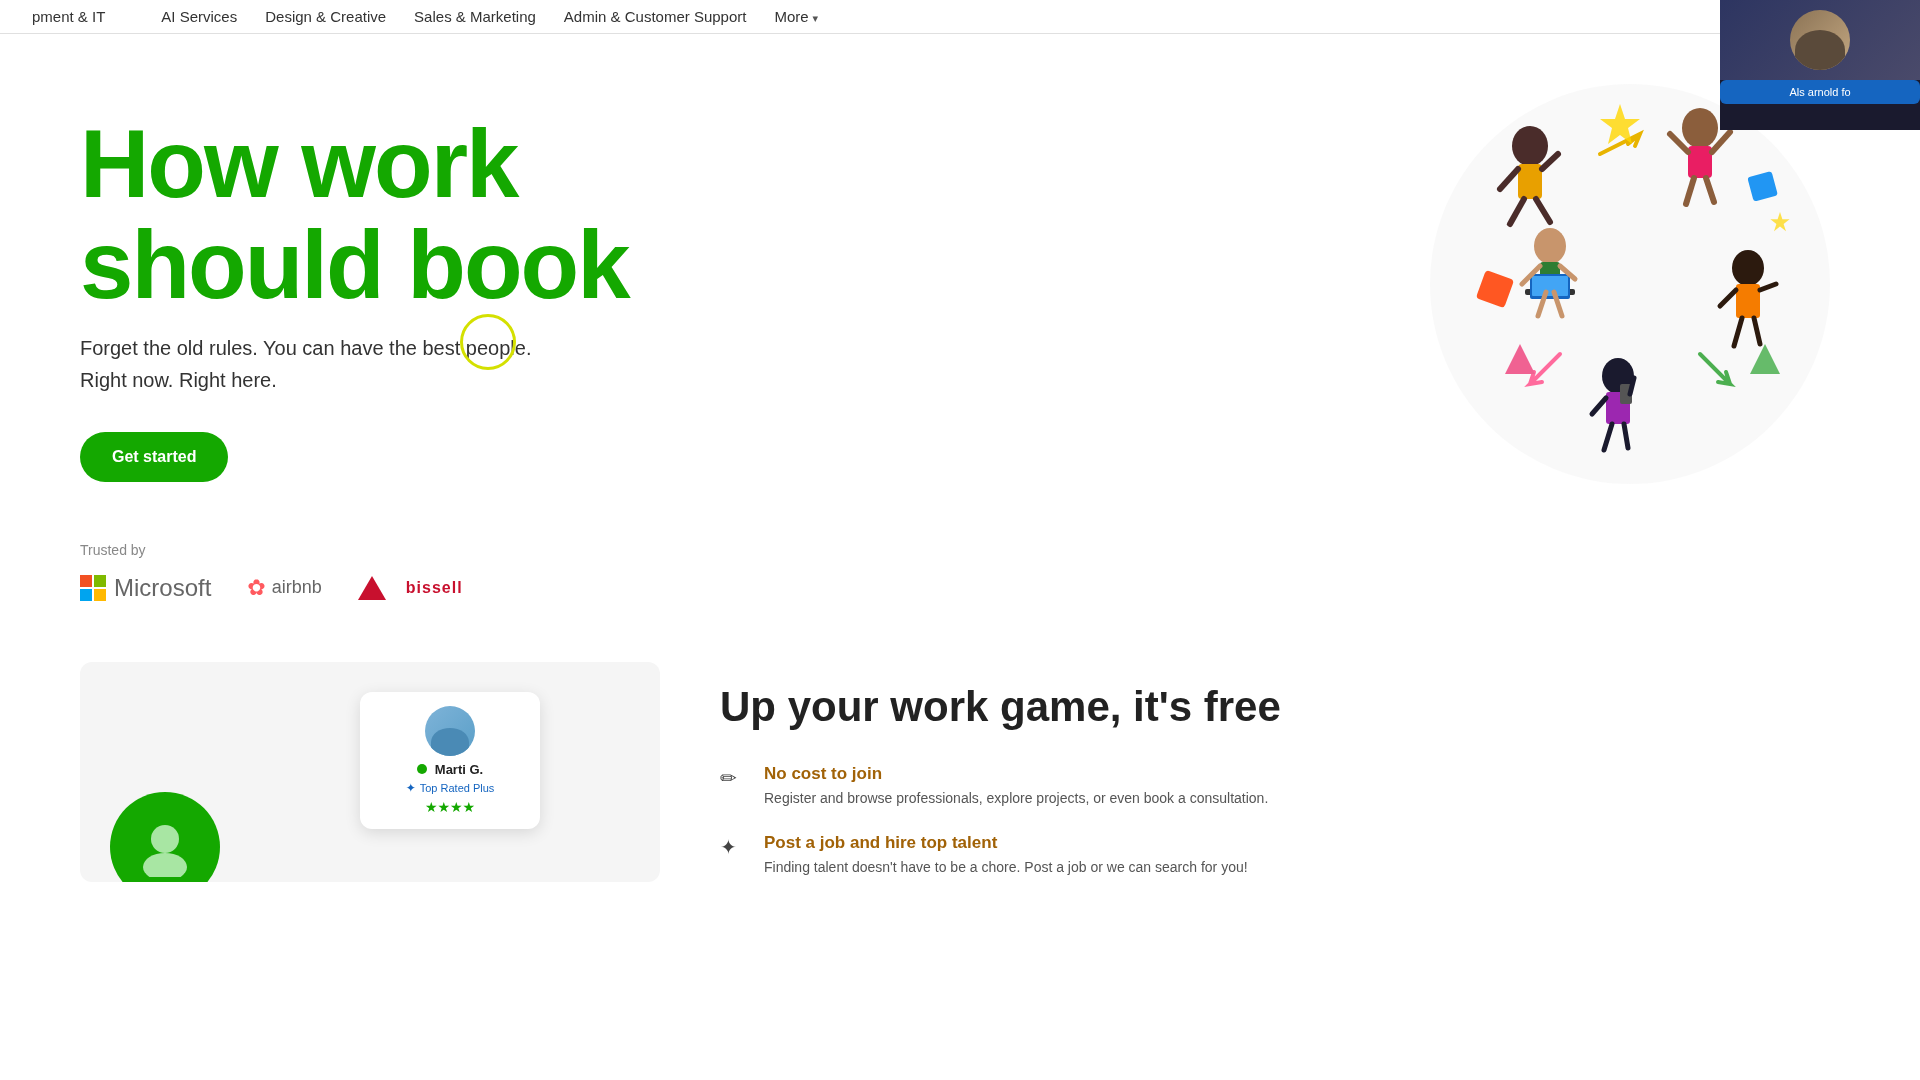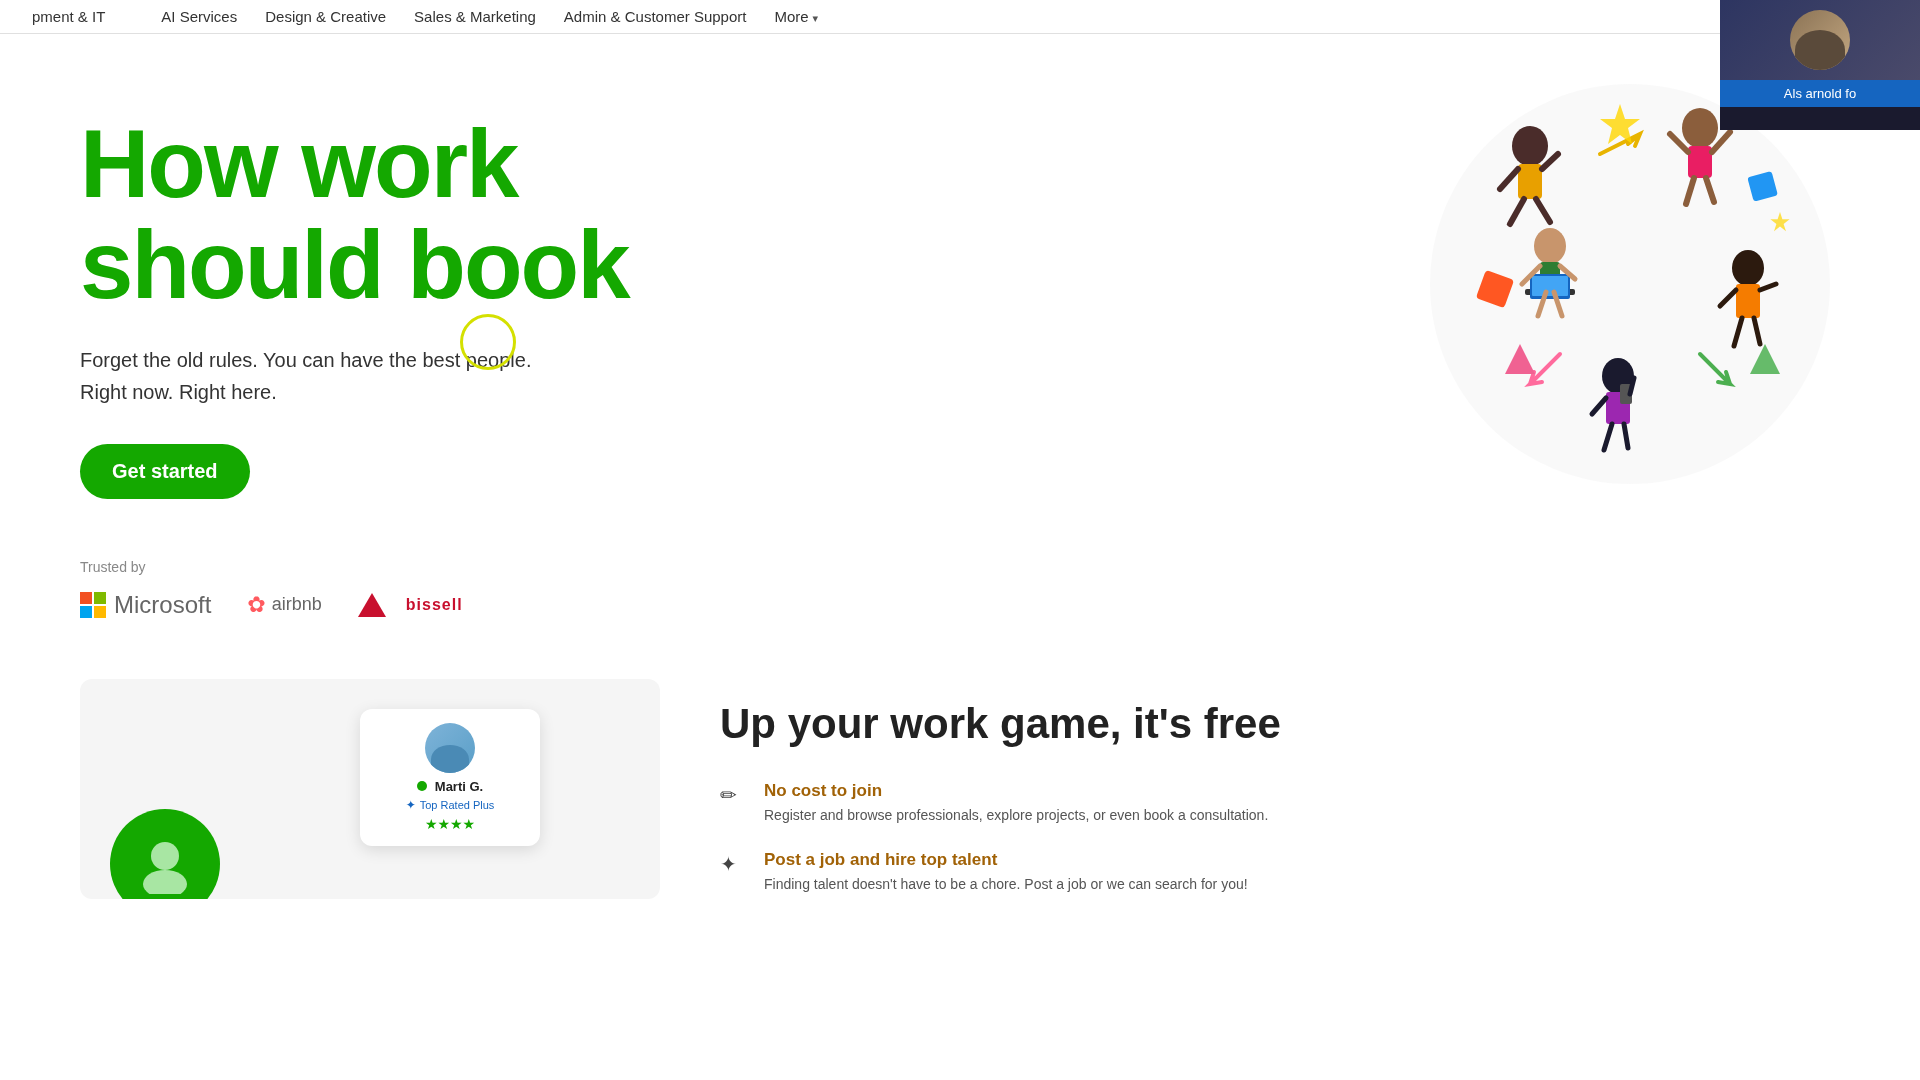--- a/index.html
+++ b/index.html
@@ -79,27 +79,28 @@
     }
     .video-avatar-body {
       width: 50px;
       height: 40px;
       background: #5a4a3a;
       border-radius: 50% 50% 0 0;
     }
     .video-label {
       background: #1565c0;
       color: #fff;
-      font-size: 13px;
+      font-size: 11px;
       font-weight: 500;
       padding: 6px 10px;
       text-align: center;
       white-space: nowrap;
       overflow: hidden;
       text-overflow: ellipsis;
+      border-radius: 6px;
     }
 
     
     .hero {
       display: flex;
       align-items: flex-start;
       padding: 60px 80px 40px 80px;
       position: relative;
       min-height: 560px;
     }
@@ -107,36 +108,36 @@
       max-width: 620px;
       flex-shrink: 0;
       padding-top: 20px;
     }
     .hero-title {
       font-size: 96px;
       font-weight: 900;
       color: #14a800;
       line-height: 1.05;
       letter-spacing: -2px;
-      margin-bottom: 28px;
+      margin-bottom: 16px;
     }
     .hero-subtitle {
       font-size: 20px;
       color: #333;
       line-height: 1.6;
       margin-bottom: 36px;
       max-width: 500px;
     }
     .get-started-btn {
       background: #14a800;
       color: #fff;
       border: none;
       border-radius: 30px;
       padding: 16px 32px;
-      font-size: 20px;
+      font-size: 16px;
       font-weight: 600;
       cursor: pointer;
     }
     .trusted-by {
       margin-top: 60px;
     }
     .trusted-label {
       font-size: 14px;
       color: #888;
       margin-bottom: 16px;

